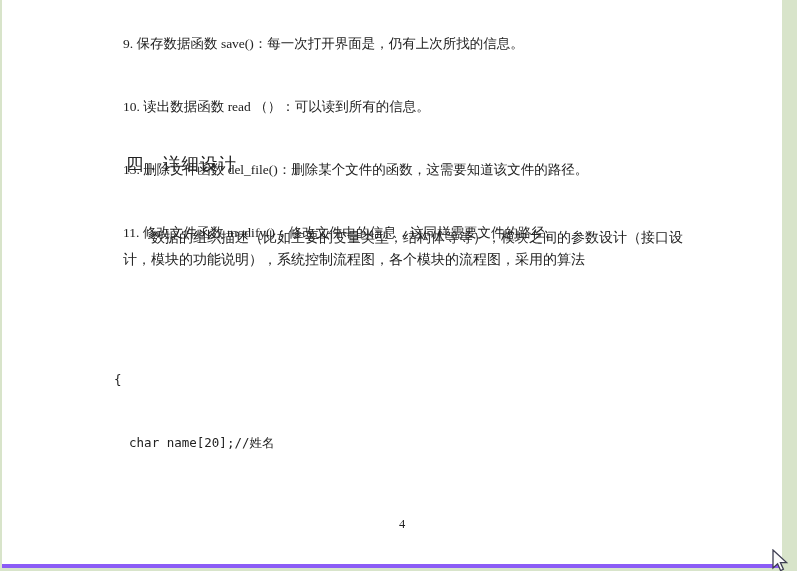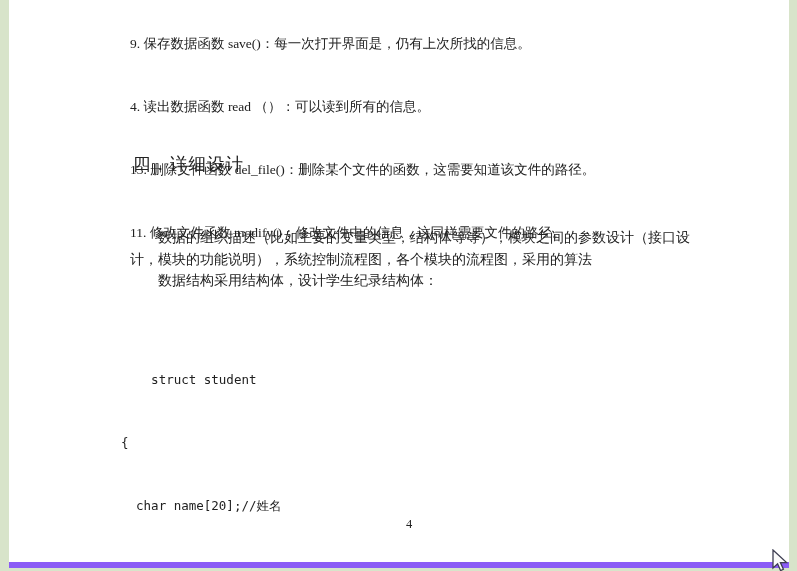--- a/index.html
+++ b/index.html
@@ -9,24 +9,24 @@
     font-family: "Liberation Serif", "DejaVu Serif", serif;
   }
   .desk {
     position: relative;
     width: 797px; height: 571px;
     background: #d8e4ca;
     overflow: hidden;
   }
   .doc-page {
     position: absolute;
-    left: 9px; top: 0;
+    left: 2px; top: 0;
     width: 780px; height: 568px;
     background: #ffffff;
-    border-bottom: 6px solid #8b5cf6;
+    border-bottom: 4px solid #8b5cf6;
   }
   .text-layer { position: absolute; color: #212121; }
   .func-list {
     left: 121px; top: -9px;
     font-size: 13.5px;
     line-height: 21px;
     white-space: pre;
   }
   .doc-heading {
     left: 124px; top: 152px;
@@ -66,34 +66,32 @@
 </style>
 </head>
 <body>
 
 <div class="desk">
 
   <div class="doc-page">
 
     <div class="text-layer func-list">
       <div>9. 保存数据函数 save()：每一次打开界面是，仍有上次所找的信息。</div>
-      <div>4. 读出数据函数 read （）：可以读到所有的信息。</div>
+      <div>10. 读出数据函数 read （）：可以读到所有的信息。</div>
       <div>13. 删除文件函数 del_file()：删除某个文件的函数，这需要知道该文件的路径。</div>
       <div>11. 修改文件函数 modify()：修改文件中的信息，这同样需要文件的路径。</div>
     </div>
 
     <div class="text-layer doc-heading">四．详细设计</div>
 
     <div class="text-layer body-paragraphs">
       <p>数据的组织描述（比如主要的变量类型，结构体等等），模块之间的参数设计（接口设计，模块的功能说明），系统控制流程图，各个模块的流程图，采用的算法</p>
-      <p>数据结构采用结构体，设计学生纪录结构体：</p>
     </div>
 
     <div class="text-layer code-block">
-      <div>    struct student</div>
       <div>{</div>
       <div>  char name[20];//姓名</div>
       
       
       
       
     </div>
 
     <div class="text-layer page-number">4</div>
 

